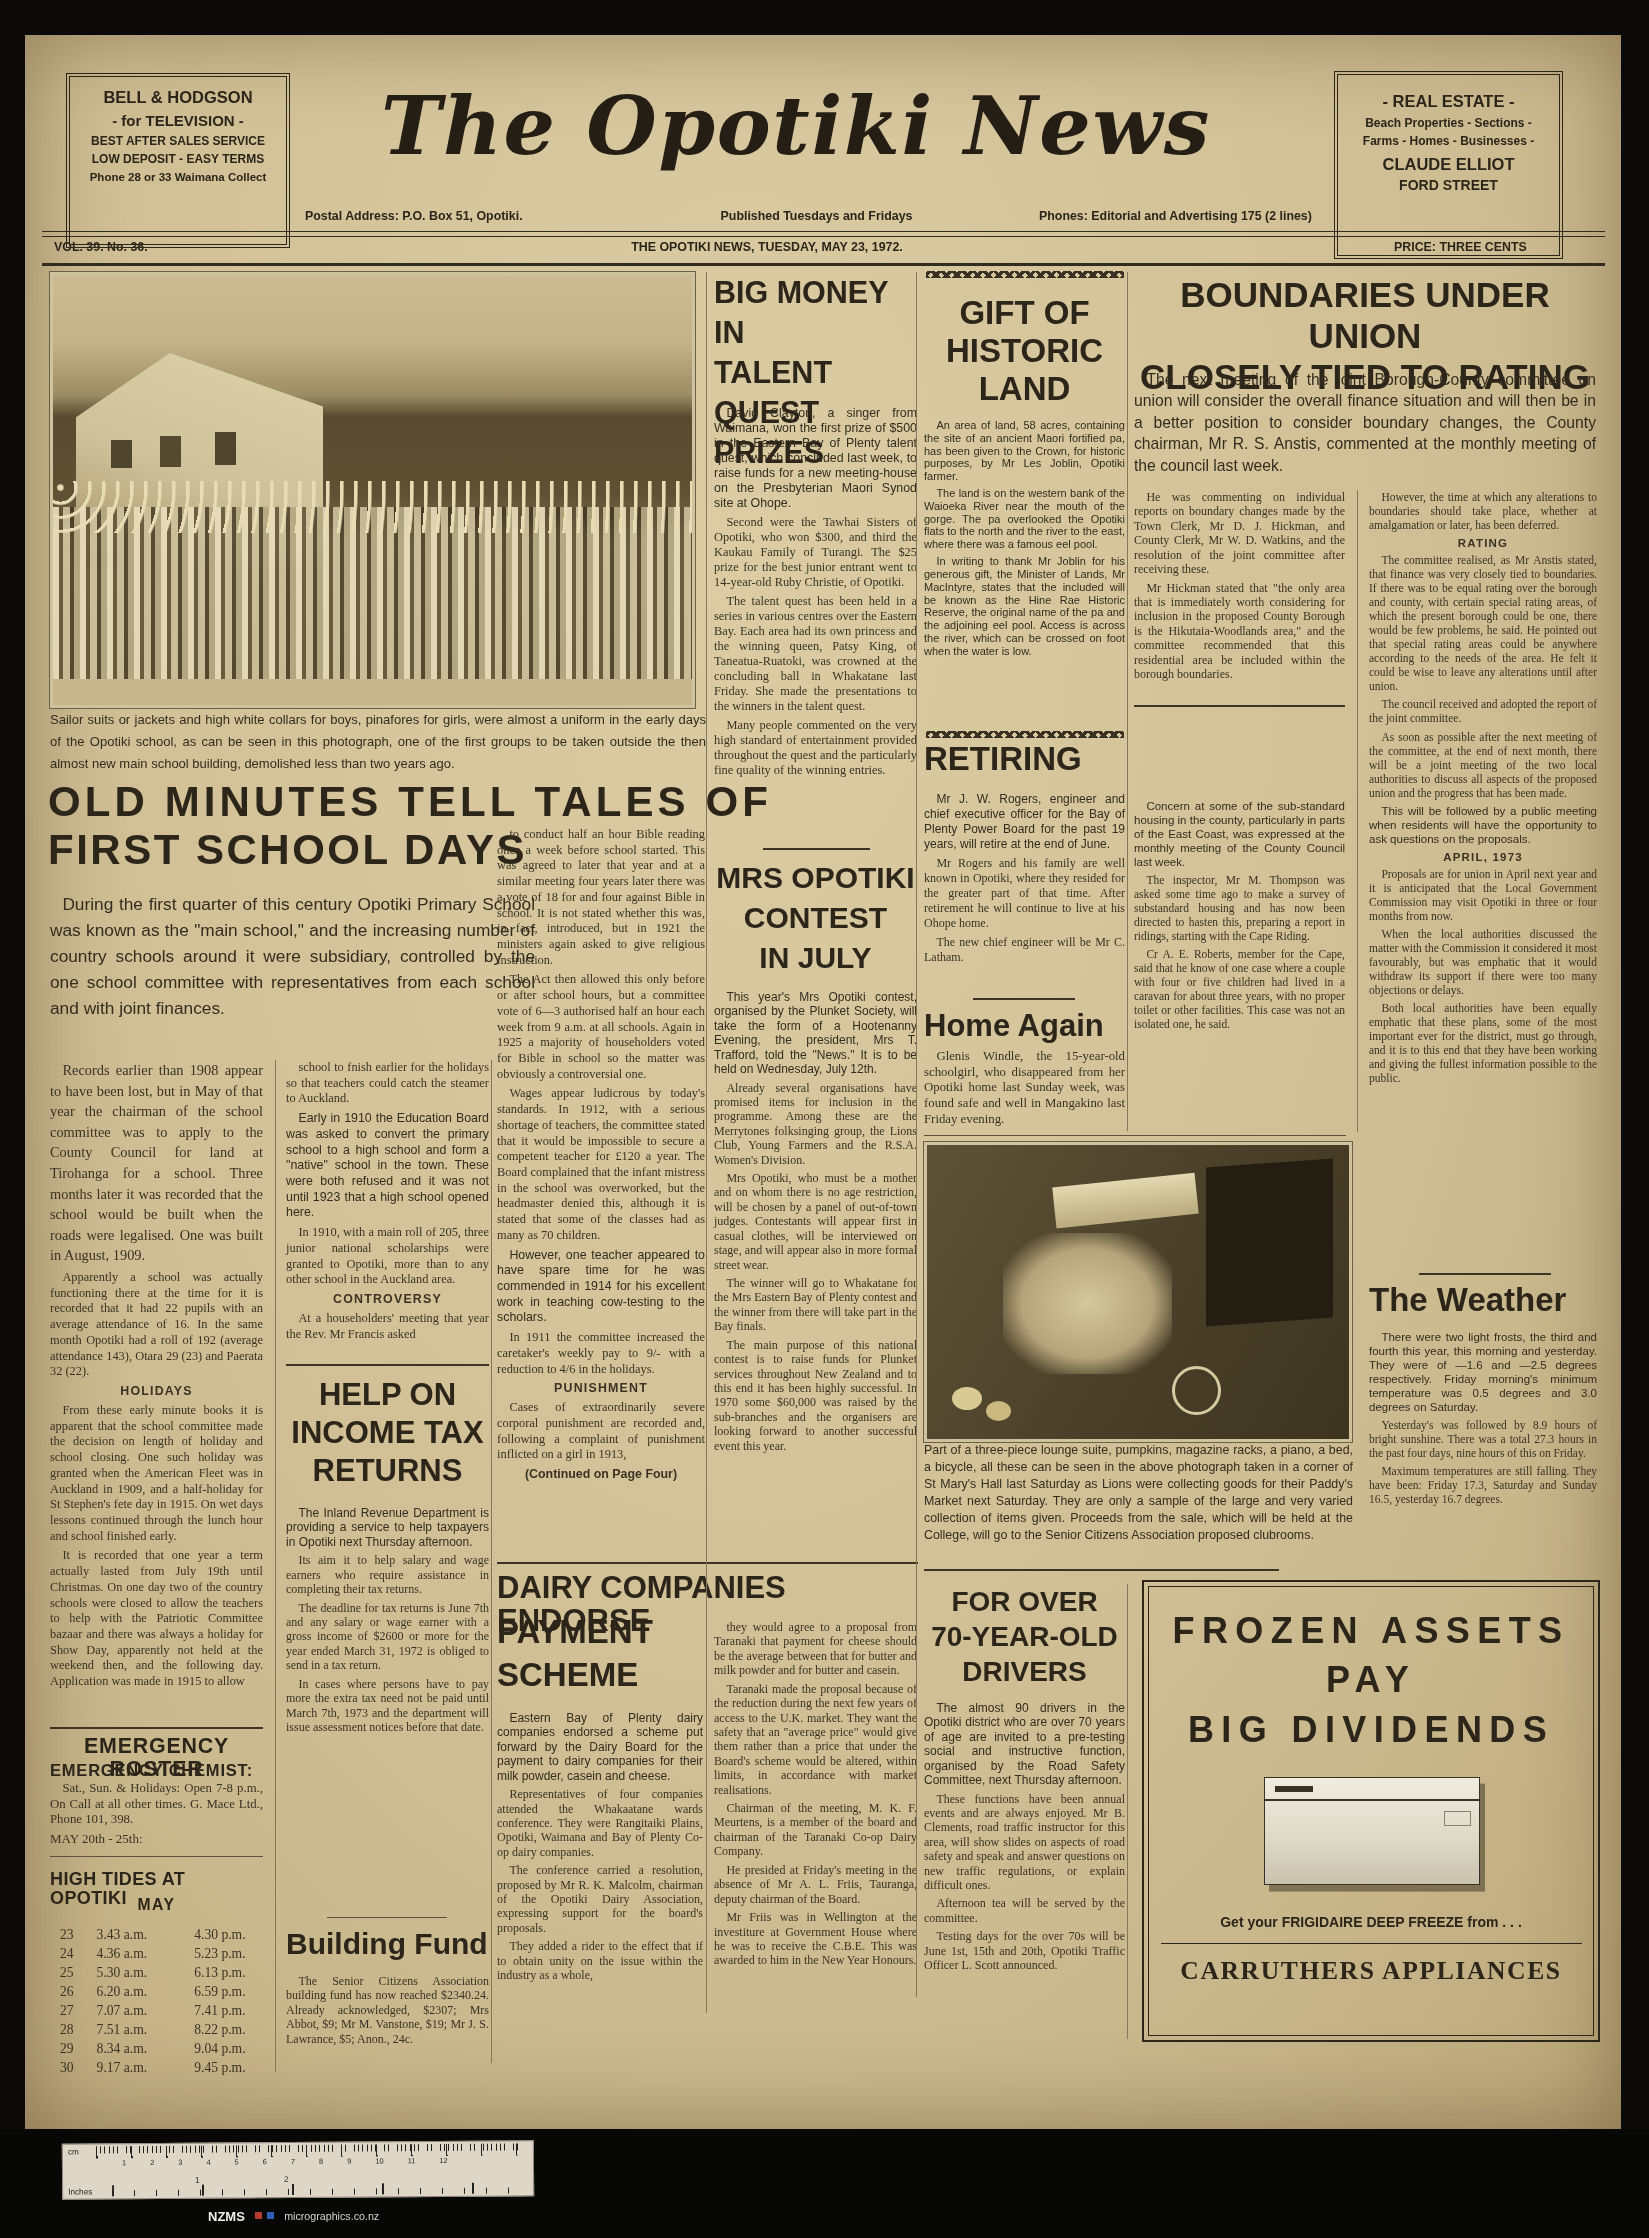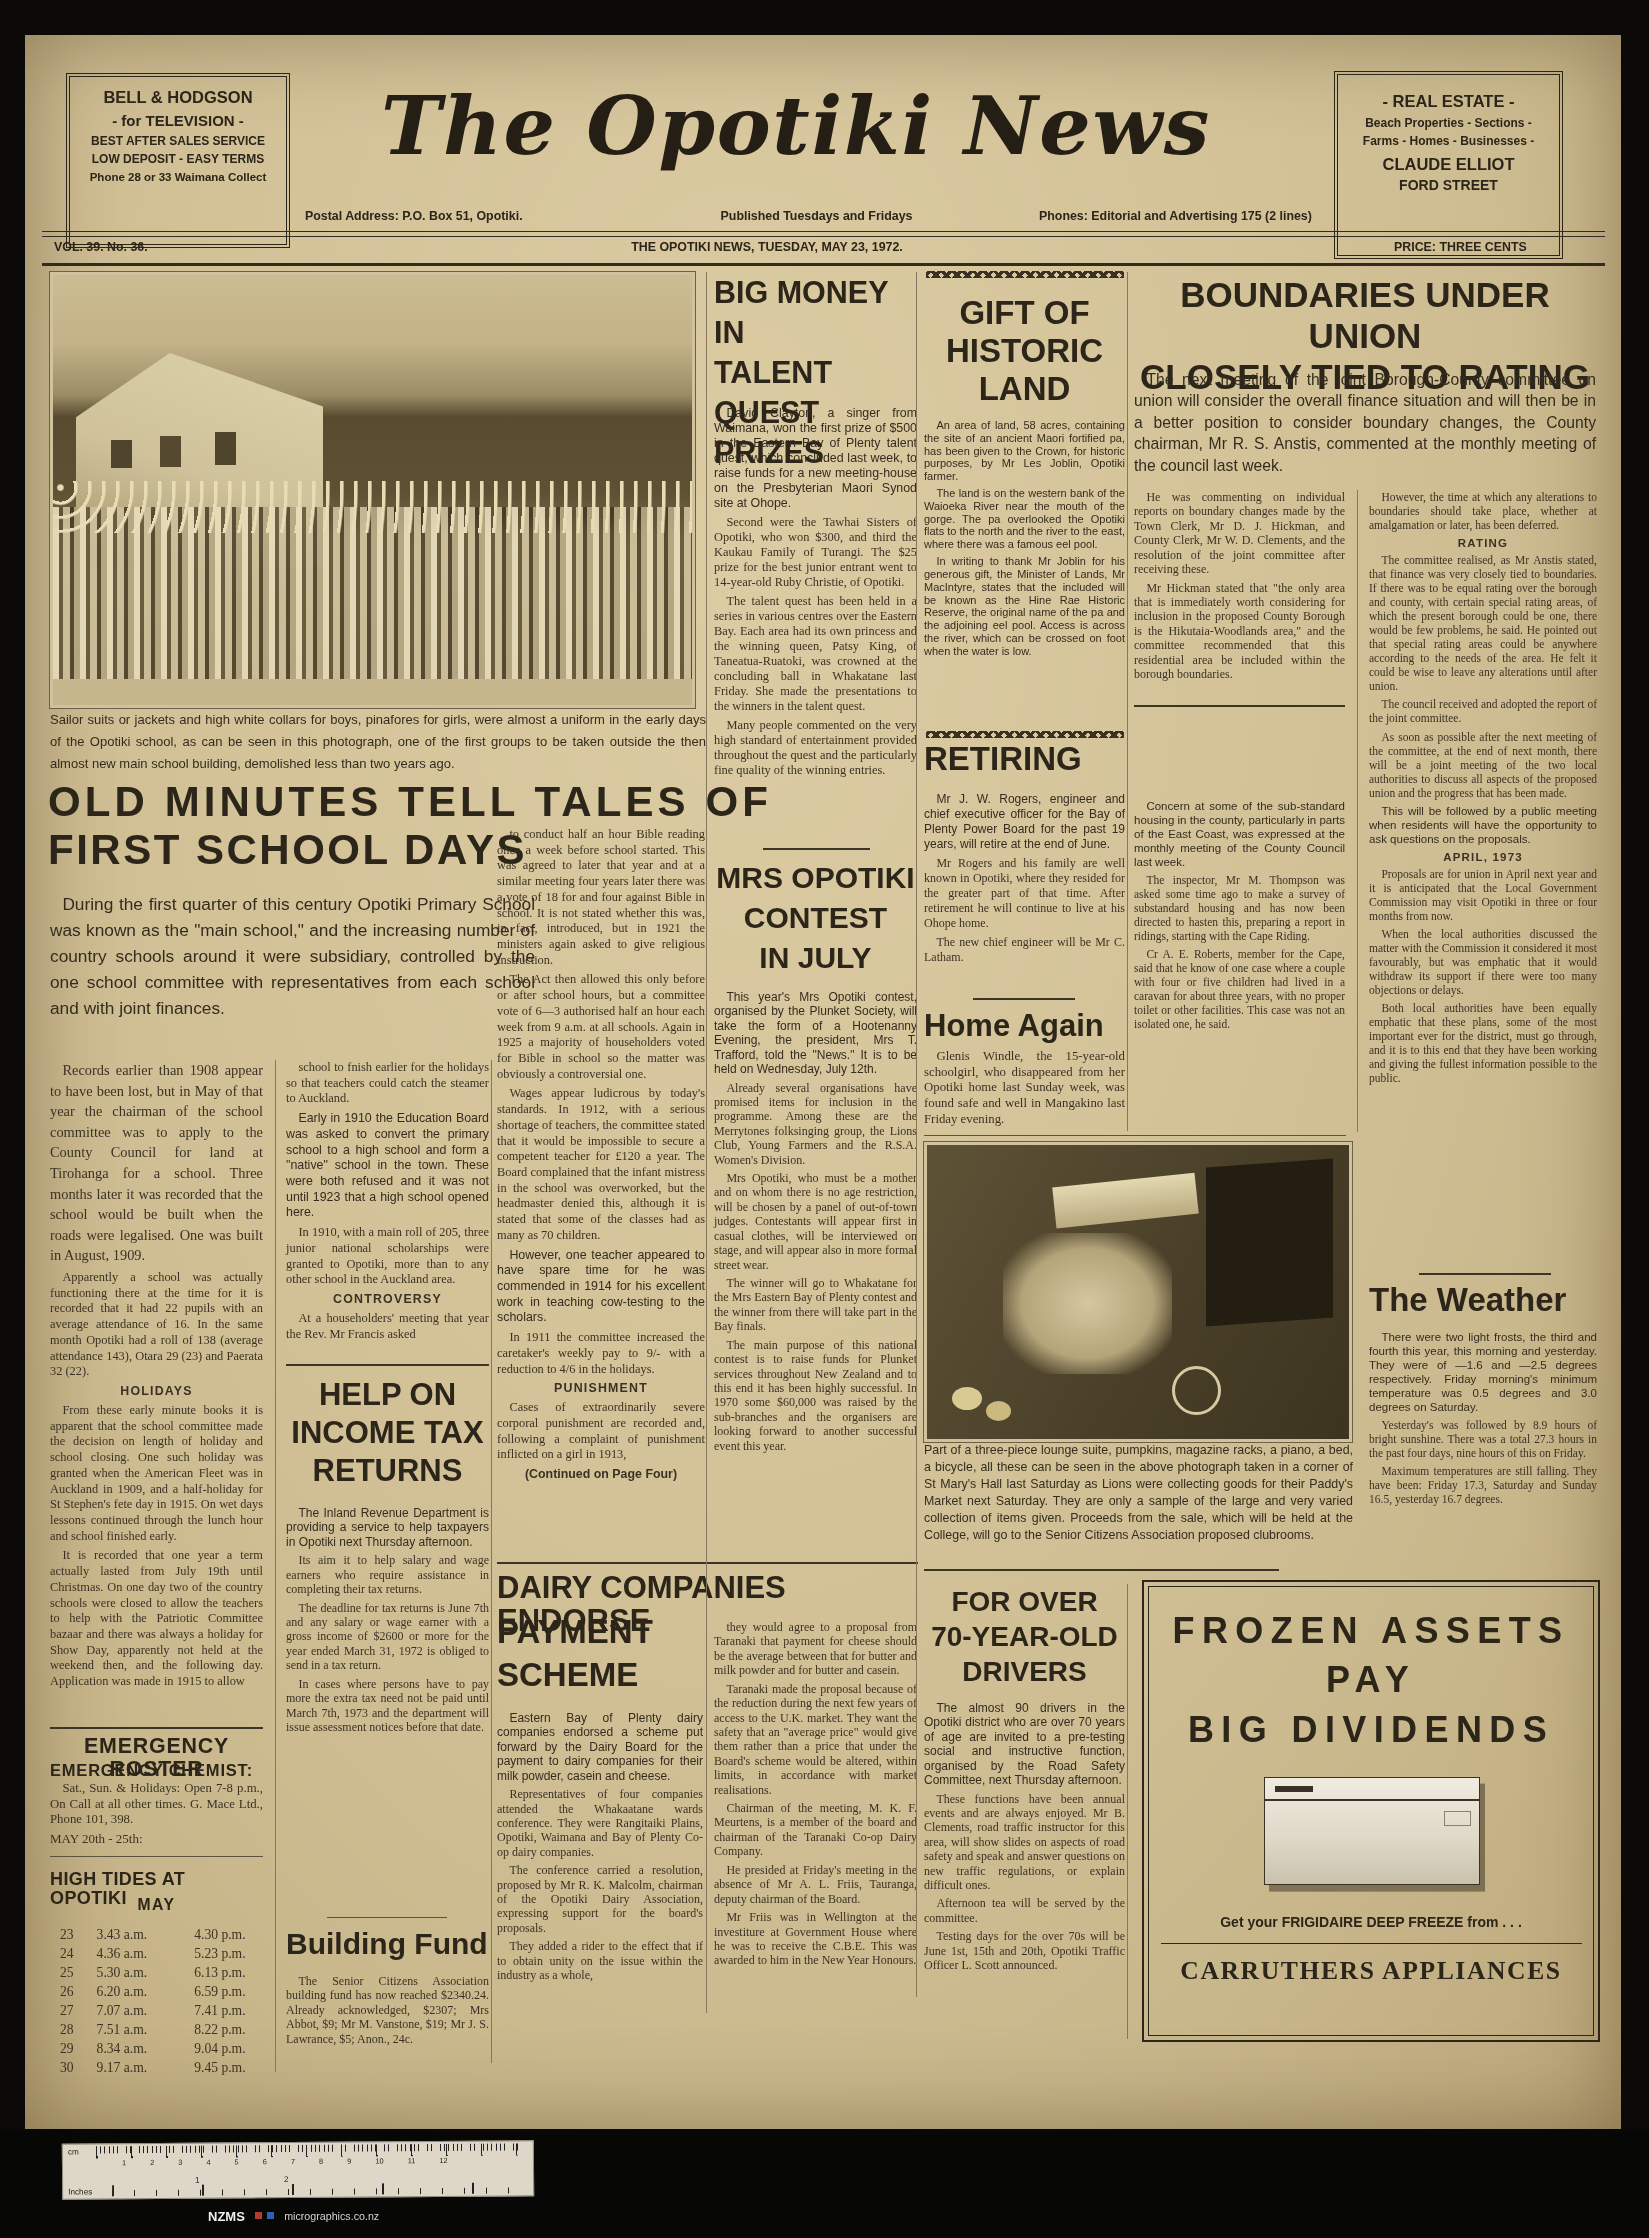--- a/index.html
+++ b/index.html
@@ -82,21 +82,21 @@
 
     <div class="b hl" style="left:23px;top:745px;width:837px;font-size:42px;letter-spacing:4.1px">OLD MINUTES TELL TALES OF</div>
     <div class="b hl" style="left:23px;top:793px;width:511px;font-size:42px;letter-spacing:2.5px">FIRST SCHOOL DAYS</div>
 
     <div class="b colj" style="left:25px;top:856px;width:485px">
       <p class="lead" style="font-size:17.3px;line-height:26px">During the first quarter of this century Opotiki Primary School was known as the "main school," and the increasing number of country schools around it were subsidiary, controlled by the one school committee with representatives from each school and with joint finances.</p>
     </div>
 
     <div class="b colj" style="left:25px;top:1025px;width:213px;font-size:12.4px;line-height:15.7px">
         <p class="big1">Records earlier than 1908 appear to have been lost, but in May of that year the chairman of the school committee was to apply to the County Council for land at Tirohanga for a school. Three months later it was recorded that the school would be built when the roads were legalised. One was built in August, 1909.</p>
-        <p>Apparently a school was actually functioning there at the time for it is recorded that it had 22 pupils with an average attendance of 16. In the same month Opotiki had a roll of 138 (average attendance 143), Otara 29 (23) and Paerata 32 (22).</p>
+        <p>Apparently a school was actually functioning there at the time for it is recorded that it had 22 pupils with an average attendance of 16. In the same month Opotiki had a roll of 192 (average attendance 143), Otara 29 (23) and Paerata 32 (22).</p>
         <p class="sub">HOLIDAYS</p>
         <p>From these early minute books it is apparent that the school committee made the decision on length of holiday and school closing. One such holiday was granted when the American Fleet was in Auckland in 1909, and a half-holiday for St Stephen's fete day in 1915. On wet days lessons continued through the lunch hour and school finished early.</p>
         <p>It is recorded that one year a term actually lasted from July 19th until Christmas. On one day two of the country schools were closed to allow the teachers to help with the Patriotic Committee bazaar and there was always a holiday for Show Day, apparently not held at the weekend then, and the following day. Application was made in 1915 to allow</p>
       </div>
     <div class="b colj" style="left:261px;top:1025px;width:203px;font-size:12.4px;line-height:15.7px">
         <p>school to fnish earlier for the holidays so that teachers could catch the steamer to Auckland.</p>
         <p class="boldp">Early in 1910 the Education Board was asked to convert the primary school to a high school and form a "native" school in the town. These were both refused and it was not until 1923 that a high school opened here.</p>
         <p>In 1910, with a main roll of 205, three junior national scholarships were granted to Opotiki, more than to any other school in the Auckland area.</p>
         <p class="sub">CONTROVERSY</p>
         <p>At a householders' meeting that year the Rev. Mr Francis asked</p>
@@ -261,21 +261,21 @@
       </div>
 
     <div class="b hl ctr" style="left:1109px;top:239px;width:462px;font-size:35px;line-height:41px">
       <div>BOUNDARIES UNDER UNION</div>
       <div>CLOSELY TIED TO RATING</div>
     </div>
     <div class="b colj" style="left:1109px;top:334px;width:462px">
       <p class="lead" style="font-size:15.7px;line-height:21.4px">The next meeting of the joint Borough-County committee on union will consider the overall finance situation and will then be in a better position to consider boundary changes, the County chairman, Mr R. S. Anstis, commented at the monthly meeting of the council last week.</p>
     </div>
     <div class="b colj" style="left:1109px;top:455px;width:211px;font-size:12px;line-height:14.4px">
-        <p>He was commenting on individual reports on boundary changes made by the Town Clerk, Mr D. J. Hickman, and County Clerk, Mr W. D. Clements, and the resolution of the joint committee after receiving these.</p>
+        <p>He was commenting on individual reports on boundary changes made by the Town Clerk, Mr D. J. Hickman, and County Clerk, Mr W. D. Watkins, and the resolution of the joint committee after receiving these.</p>
         <p>Mr Hickman stated that "the only area that is immediately worth considering for inclusion in the proposed County Borough is the Hikutaia-Woodlands area," and the committee recommended that this residential area be included within the borough boundaries.</p>
       </div>
     <div class="b colj" style="left:1344px;top:455px;width:228px;font-size:11.5px;line-height:14px">
         <p>However, the time at which any alterations to boundaries should take place, whether at amalgamation or later, has been deferred.</p>
         <p class="sub">RATING</p>
         <p>The committee realised, as Mr Anstis stated, that finance was very closely tied to boundaries. If there was to be equal rating over the borough and county, with certain special rating areas, of which the present borough could be one, there would be few problems, he said. He pointed out that special rating areas could be anywhere according to the needs of the area. He felt it could be wise to leave any alterations until after union.</p>
         <p>The council received and adopted the report of the joint committee.</p>
         <p>As soon as possible after the next meeting of the committee, at the end of next month, there will be a joint meeting of the two local authorities to discuss all aspects of the proposed union and the progress that has been made.</p>
         <p class="boldp">This will be followed by a public meeting when residents will have the opportunity to ask questions on the proposals.</p>
         <p class="sub">APRIL, 1973</p>

